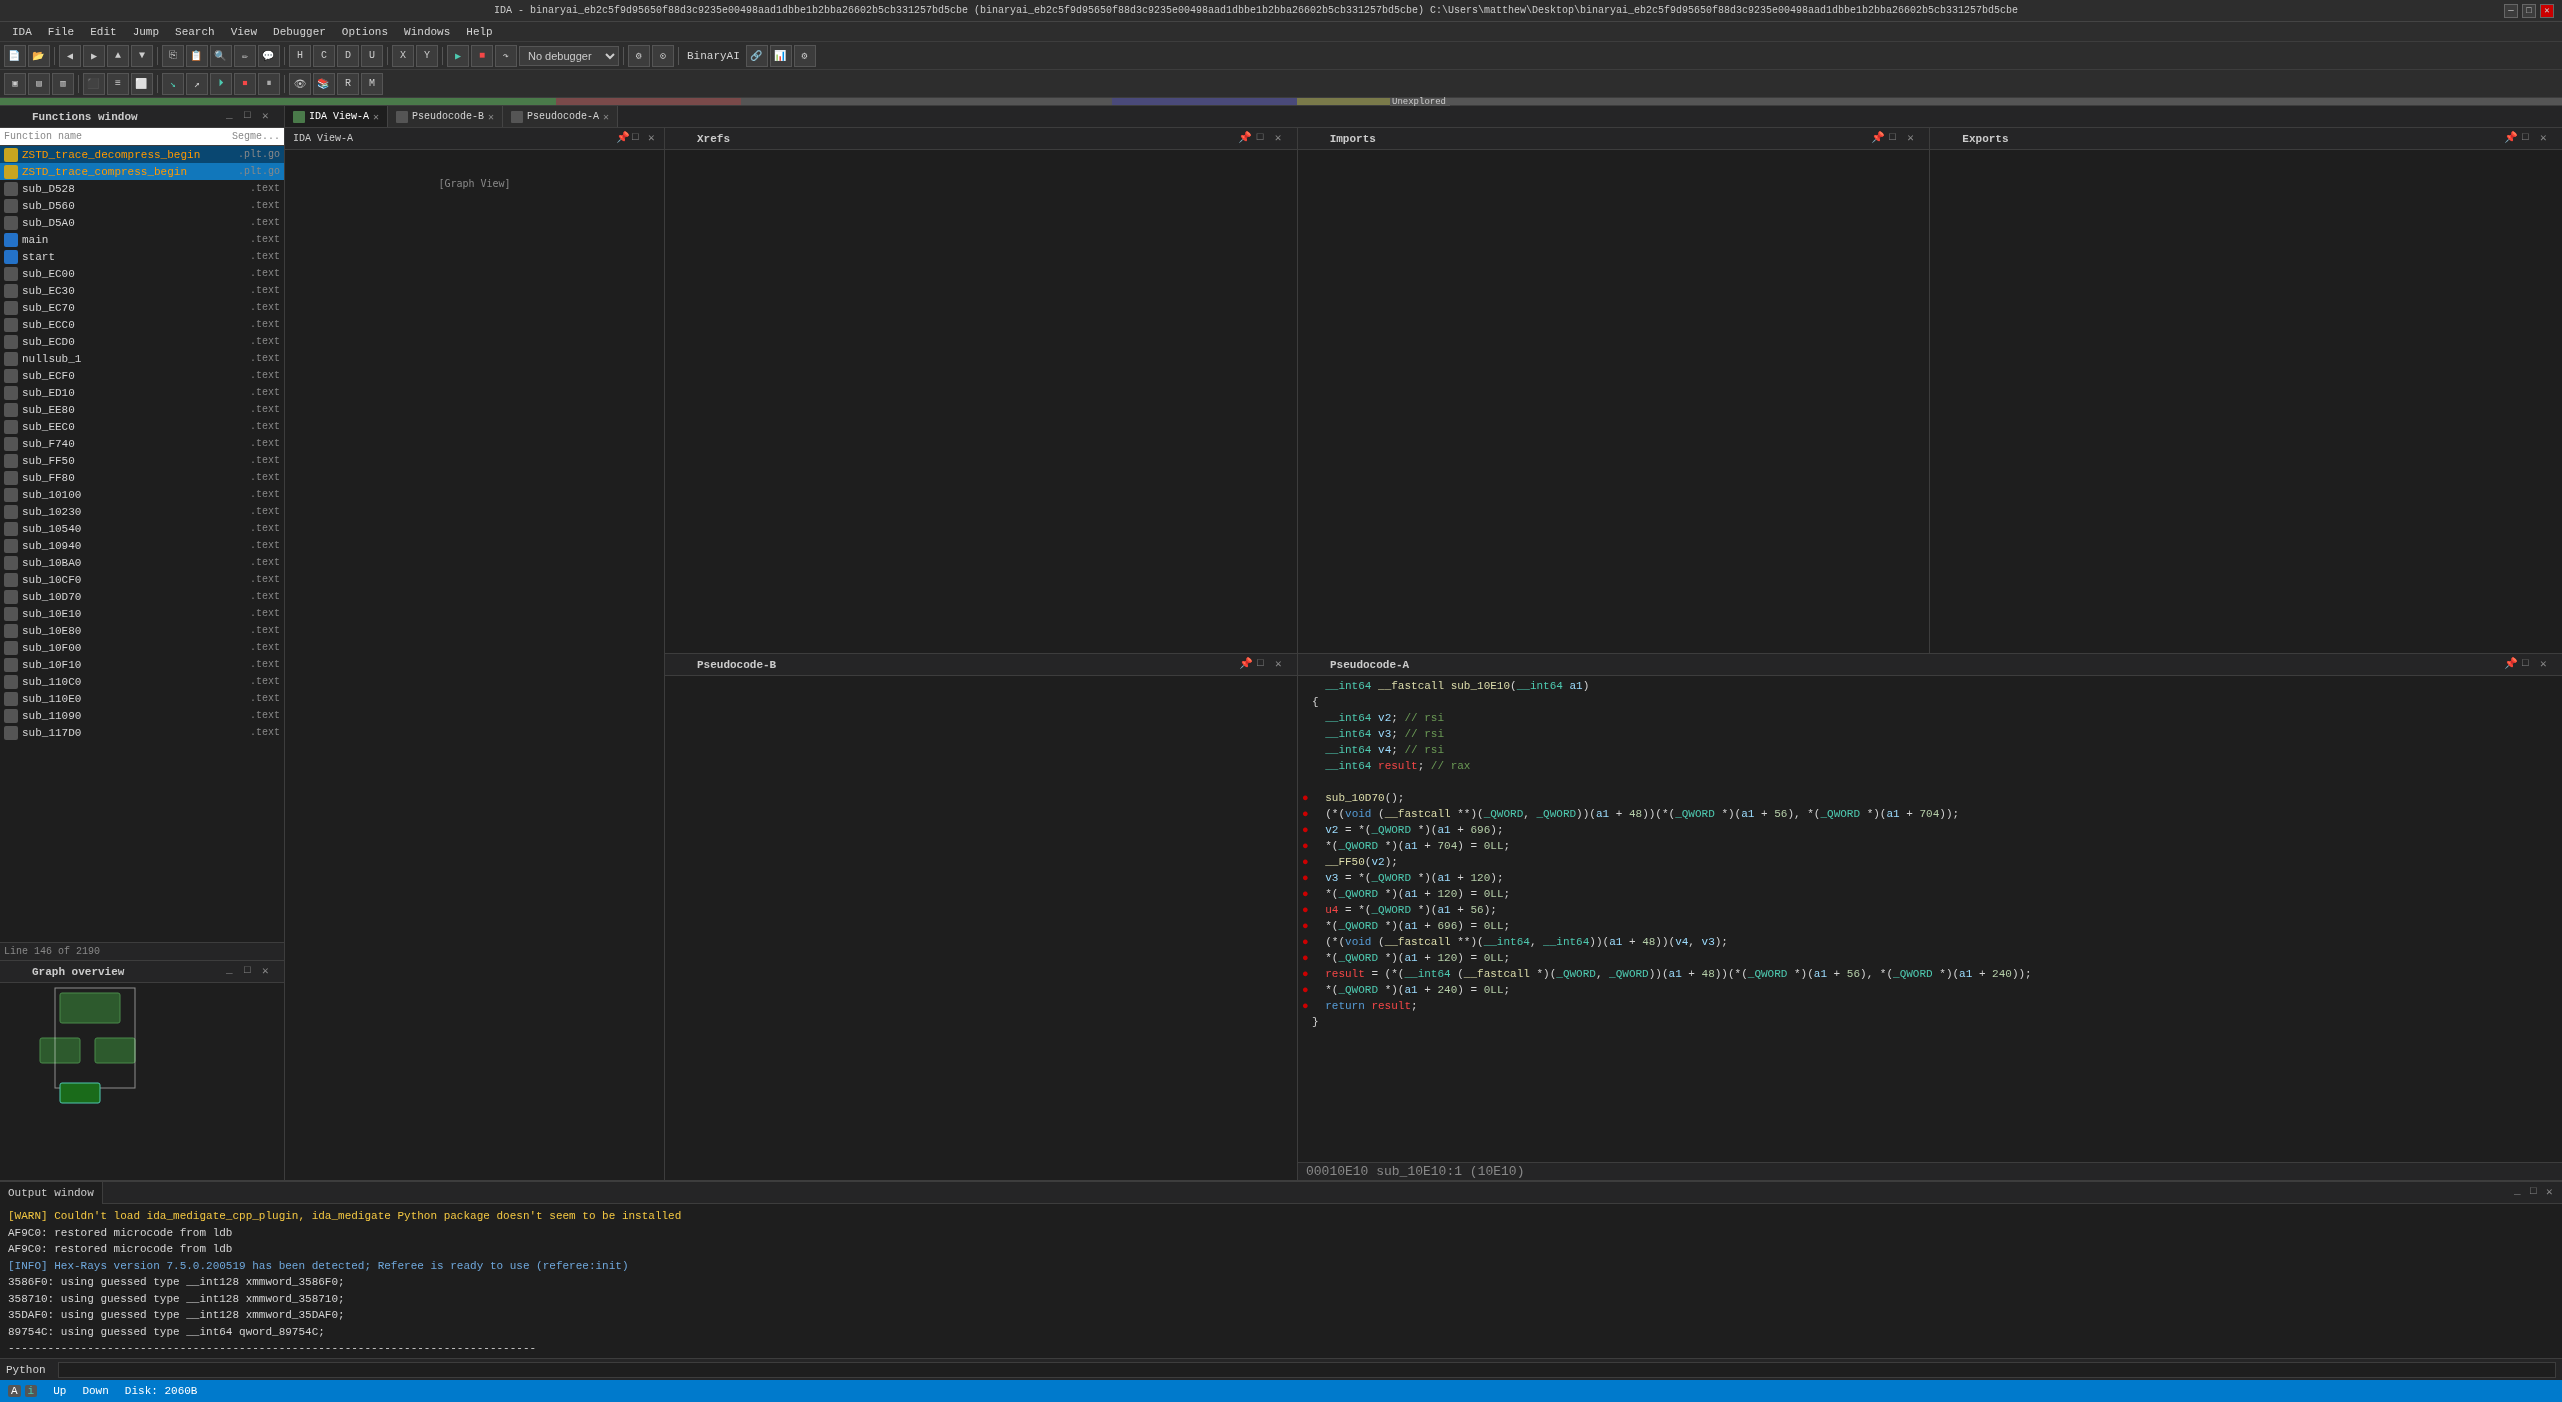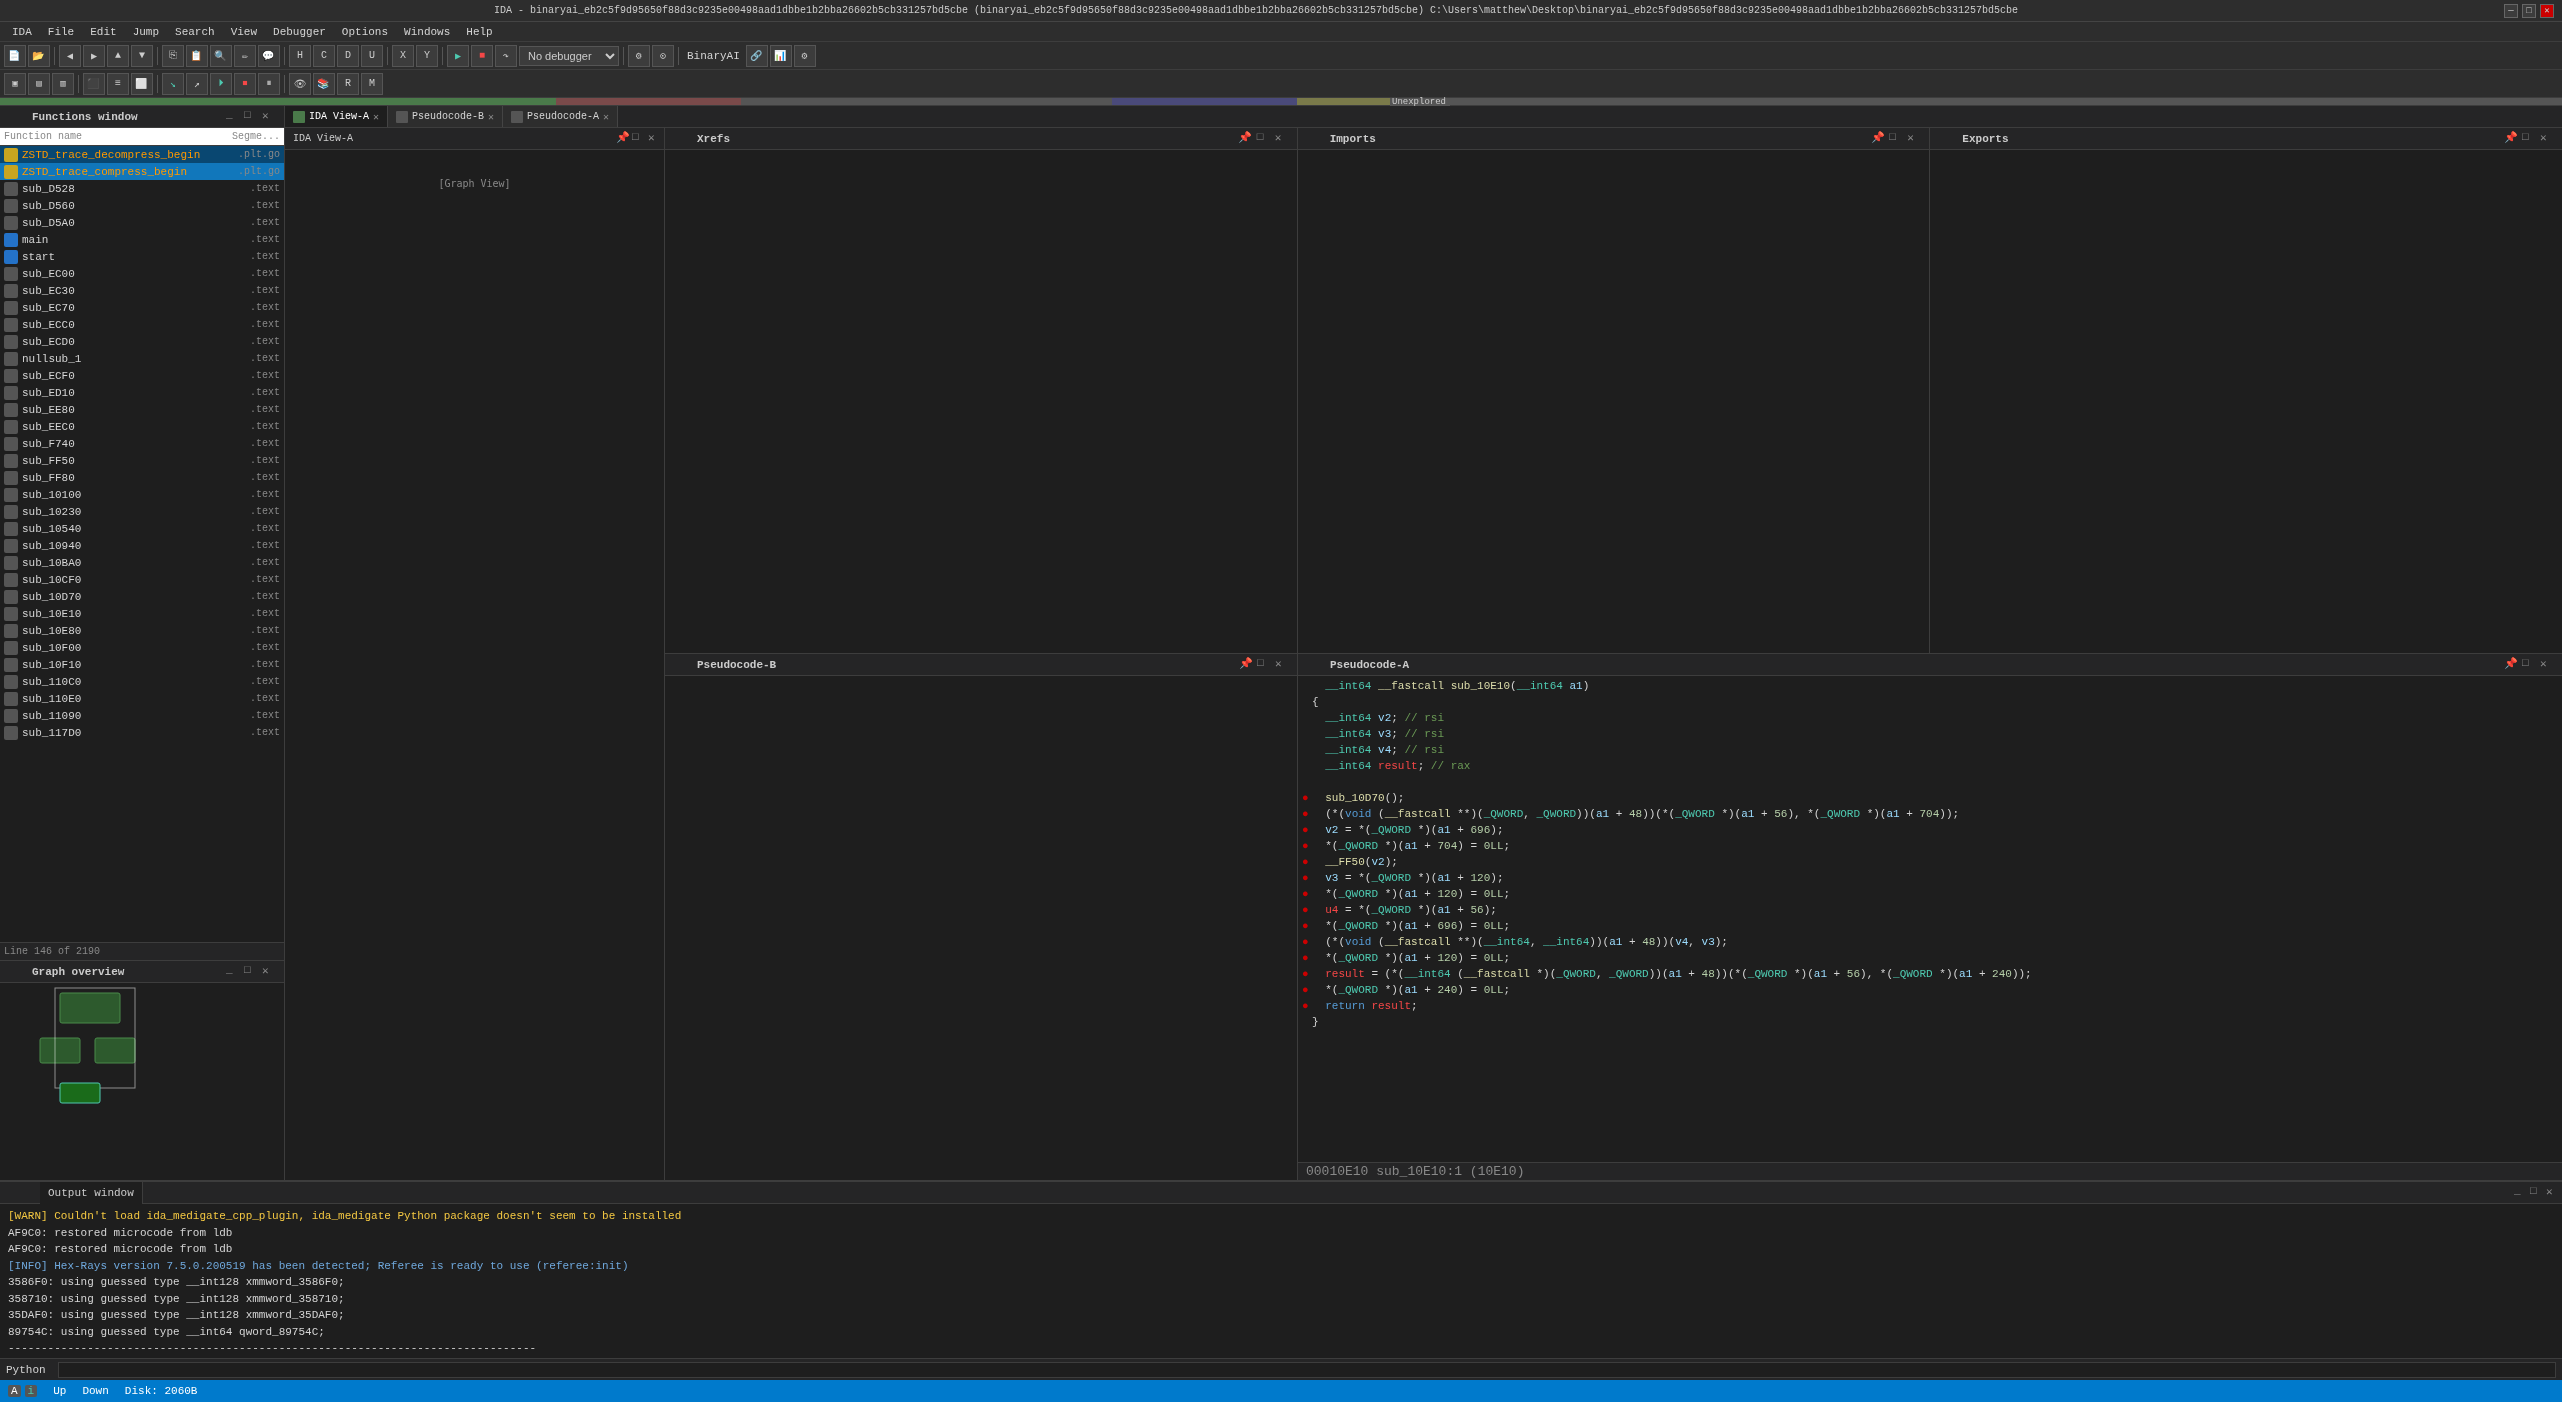--- a/index.html
+++ b/index.html
@@ -63,21 +63,21 @@
     .num { color: #b5cea8; }
     .comment { color: #6a9955; }
     .func-call { color: #dcdcaa; }
     .var { color: #9cdcfe; }
     .op { color: #d4d4d4; }
     .red-text { color: #f44747; }
     
     
     #bottom-area { height: 200px; display: flex; flex-direction: column; border-top: 2px solid #3d3d3d; }
     #bottom-tabs { background: #252526; height: 22px; display: flex; align-items: center; border-bottom: 1px solid #3d3d3d; }
-    .bottom-tab { height: 22px; display: flex; align-items: center; padding: 4px 8px; cursor: pointer; font-size: 11px; color: #ccc; border-right: 1px solid #3d3d3d; margin-left: 40px; }
+    .bottom-tab { height: 22px; display: flex; align-items: center; padding: 4px 8px; cursor: pointer; font-size: 11px; color: #ccc; border-right: 1px solid #3d3d3d; }
     .bottom-tab.active { background: #1e1e1e; }
     #output-content { flex: 1; overflow-y: auto; background: #1e1e1e; padding: 4px 8px; font-size: 11px; line-height: 1.5; }
     .output-line { color: #d4d4d4; white-space: pre-wrap; }
     .output-warn { color: #f4c842; }
     .output-info { color: #6fa8dc; }
     
     
     #status-bar { height: 22px; background: #007acc; display: flex; align-items: center; padding: 0 8px; gap: 16px; font-size: 11px; color: #fff; }
     #status-bar .status-item { display: flex; align-items: center; gap: 4px; }
     

